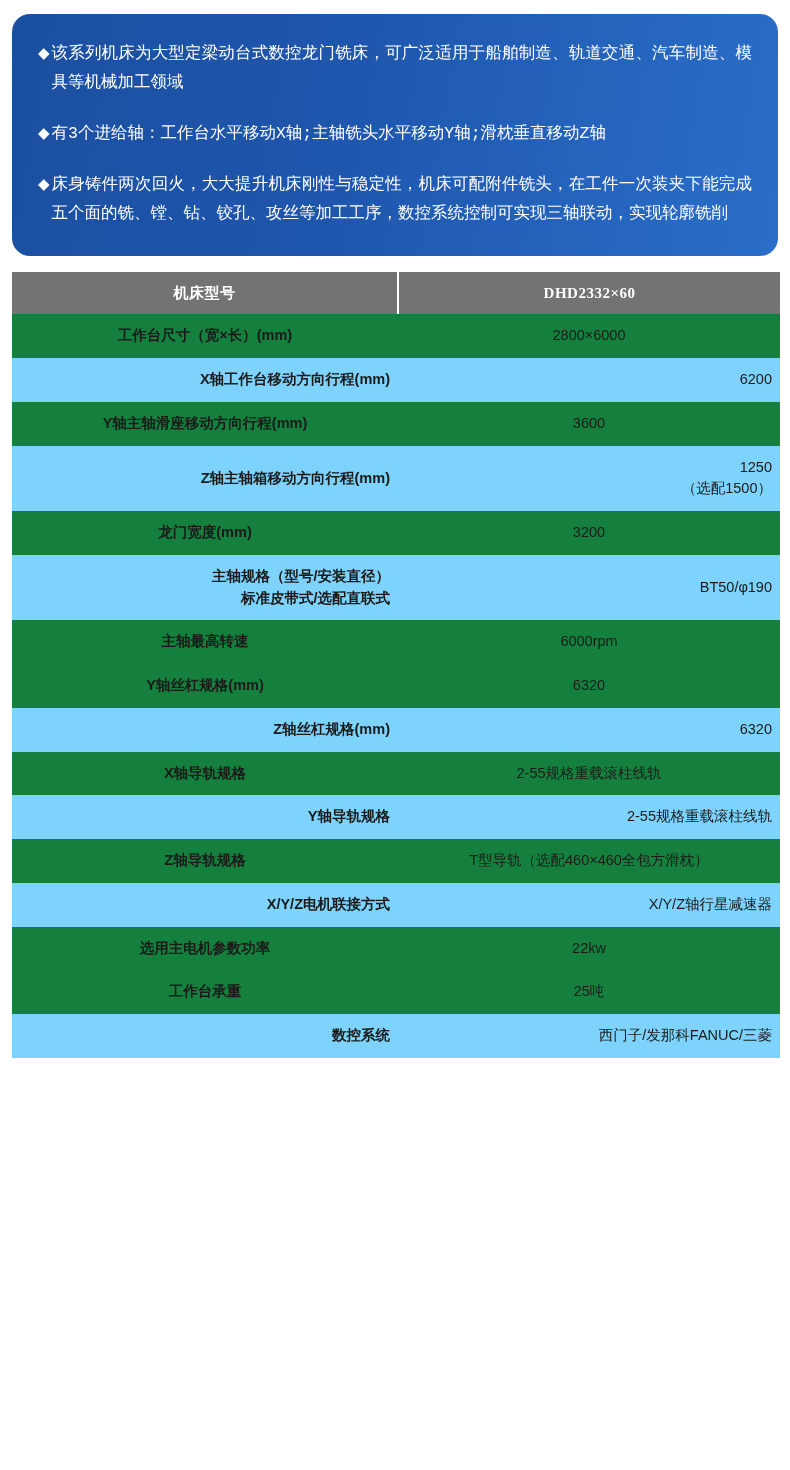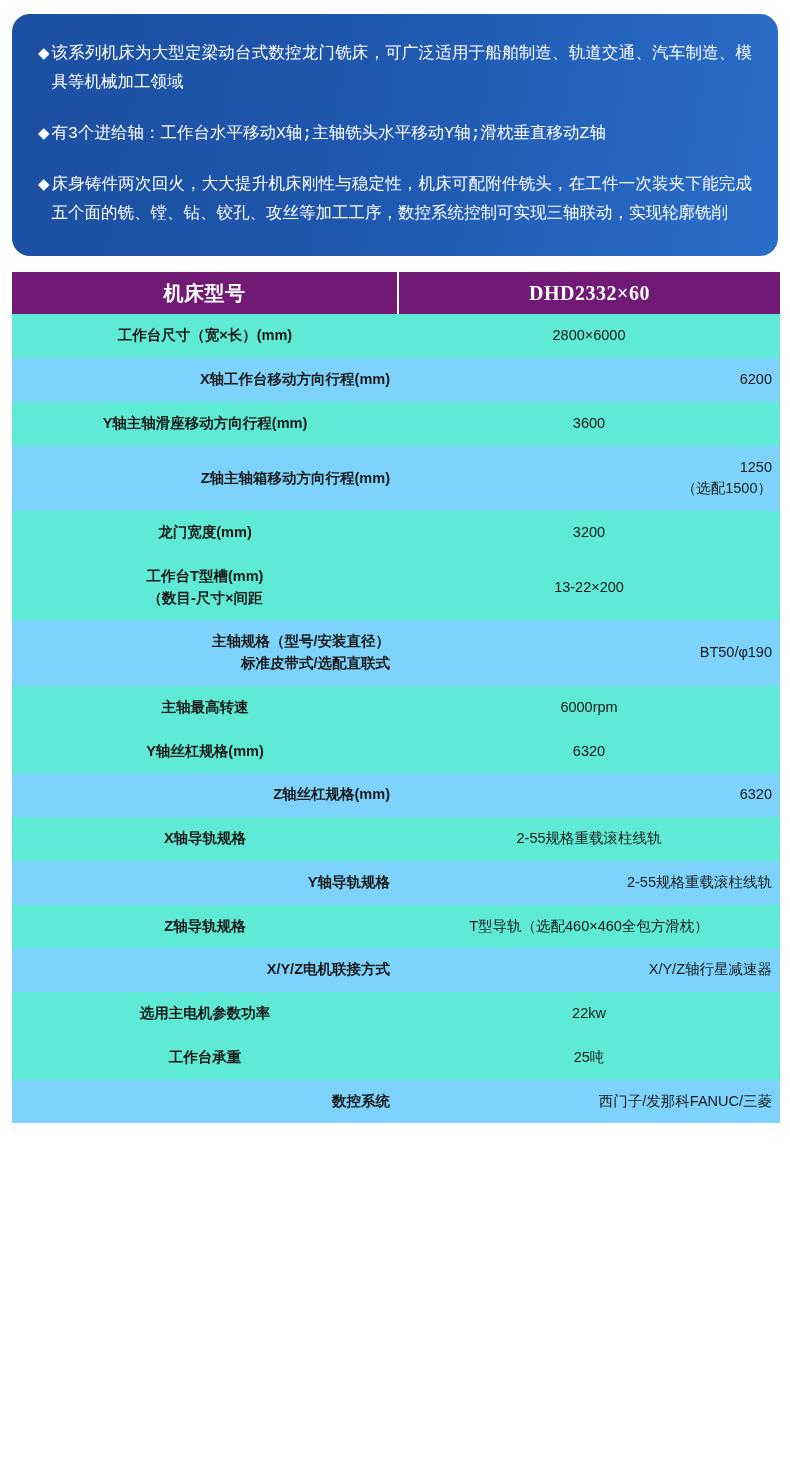--- a/index.html
+++ b/index.html
@@ -52,23 +52,23 @@
     width: 766px;
     border-collapse: collapse;
     margin-top: 16px;
     table-layout: fixed;
   }
   .spec-table th, .spec-table td {
     padding: 0;
     vertical-align: middle;
   }
   .thead-row th {
-    background: #701a75;
+    background: #737373;
     color: #ffffff;
-    font-size: 20px;
+    font-size: 15px;
     font-weight: bold;
     height: 42px;
     letter-spacing: .5px;
   }
   .thead-row th.c1 {
     width: 385px;
     border-right: 2px solid #ffffff;
   }
   .thead-row th.c2 {
     width: 381px;
@@ -85,21 +85,21 @@
     color: #1a1a1a;
   }
   .spec-row td.c2 {
     color: #1a1a1a;
   }
   .spec-row.alt td {
     background: #7dd3fc;
     text-align: right;
   }
   .spec-row.plain td {
-    background: #5eead4;
+    background: #15803d;
   }
   .cell-line {
     display: block;
   }
 </style>
 </head>
 <body>
 
 <div class="page">
 
@@ -167,29 +167,20 @@
       <tr class="spec-row plain">
         <td class="c1">
           <span class="cell-line">龙门宽度(mm)</span>
         </td>
         <td class="c2">
           <span class="cell-line">3200</span>
         </td>
       </tr>
 
 
-      <tr class="spec-row plain">
-        <td class="c1">
-          <span class="cell-line">工作台T型槽(mm)</span>
-          <span class="cell-line">（数目-尺寸×间距</span>
-        </td>
-        <td class="c2">
-          <span class="cell-line">13-22×200</span>
-        </td>
-      </tr>
 
       <tr class="spec-row alt">
         <td class="c1">
           <span class="cell-line">主轴规格（型号/安装直径）</span>
           <span class="cell-line">标准皮带式/选配直联式</span>
         </td>
         <td class="c2">
           <span class="cell-line">BT50/φ190</span>
         </td>
       </tr>

